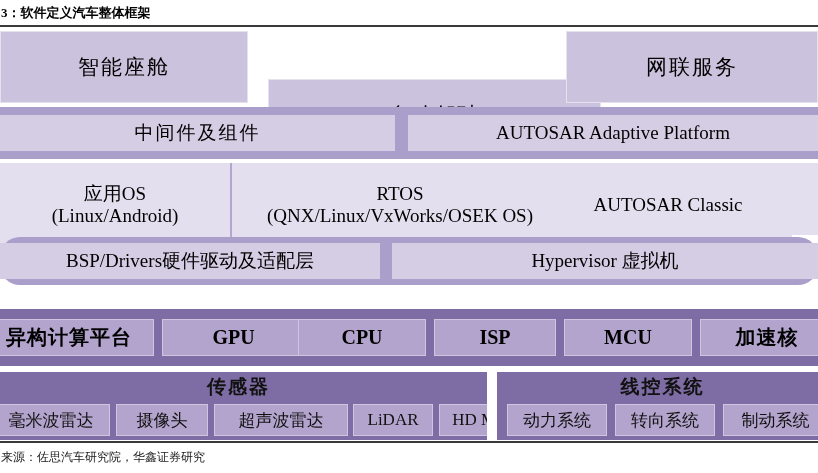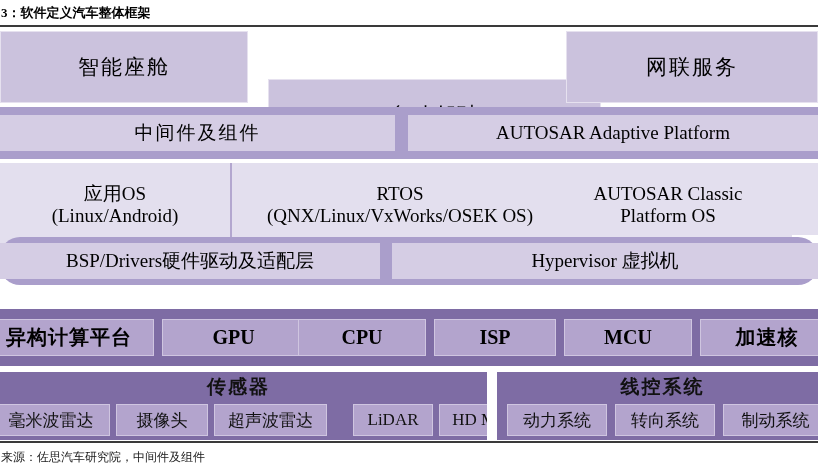--- a/index.html
+++ b/index.html
@@ -150,21 +150,21 @@
     position:absolute;top:32px;height:32px;
     background:#b3a4cd;
     border:1px solid #cfc5e0;
     box-sizing:border-box;
     display:flex;align-items:center;justify-content:center;
     font-size:17px;color:#111;
   }
   
   .chip.s1{left:2px;width:118px;}
   .chip.s2{left:126px;width:92px;}
-  .chip.s3{left:224px;width:113px;}
+  .chip.s3{left:224px;width:134px;}
   .chip.s4{left:363px;width:80px;}
   .chip.s5{left:449px;width:92px;}
   
   .chip.w1{left:10px;width:100px;}
   .chip.w2{left:118px;width:100px;}
   .chip.w3{left:226px;width:105px;}
 </style>
 </head>
 <body>
 
@@ -193,21 +193,20 @@
     </div>
     <div class="cell os-cell b">
       <div class="lineflow">
         <div>RTOS</div>
         <div>(QNX/Linux/VxWorks/OSEK OS)</div>
       </div>
     </div>
     <div class="cell os-cell c">
       <div class="lineflow">
         <div>AUTOSAR Classic</div>
-        <div>Platform OS</div>
       </div>
     </div>
   </div>
 
   <div class="bsp-band">
     <div class="cell bsp-box a">BSP/Drivers硬件驱动及适配层</div>
     <div class="cell bsp-box b">Hypervisor 虚拟机</div>
   </div>
 
 </div>
@@ -231,13 +230,13 @@
 </div>
 
 <div class="panel wire">
   <div class="panel-title">线控系统</div>
   <div class="chip w1">动力系统</div>
   <div class="chip w2">转向系统</div>
   <div class="chip w3">制动系统</div>
 </div>
 
 <div class="rule-bottom"></div>
-<div class="fig-source">来源：佐思汽车研究院，中间件及组件</div>
+<div class="fig-source">来源：佐思汽车研究院，华鑫证券研究</div>
 
 </body></html>

